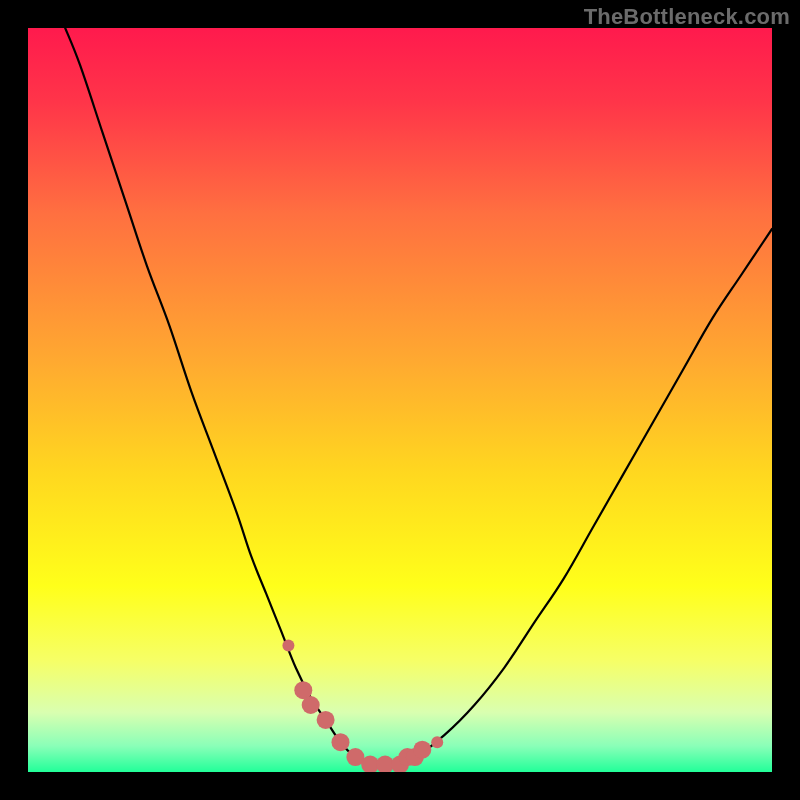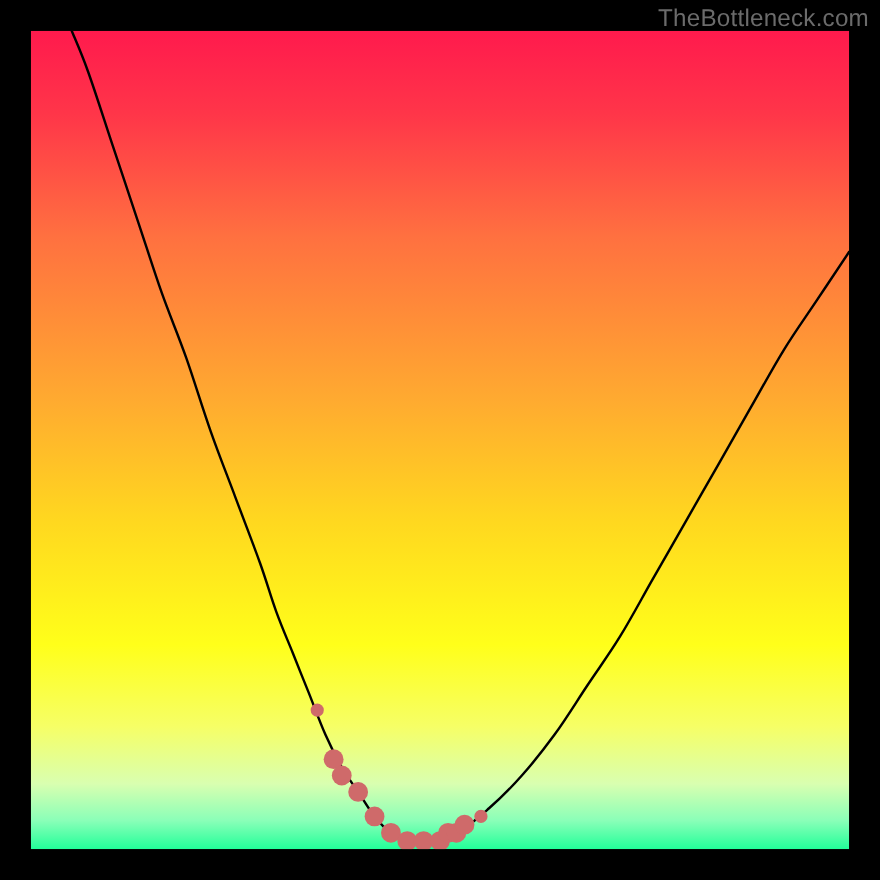--- a/index.html
+++ b/index.html
@@ -29,21 +29,21 @@
     position: absolute;
     width: 100%;
     height: 100%;
   }
   .wm {
     position: absolute;
     top: 4px;
     right: 10px;
     color: #6b6b6b;
     font-size: 22px;
-    font-weight: 400;
+    font-weight: 700;
     letter-spacing: 0.2px;
   }
   svg.overlay {
     position: absolute;
     left: 0;
     top: 0;
     width: 100%;
     height: 100%;
   }
 </style>

